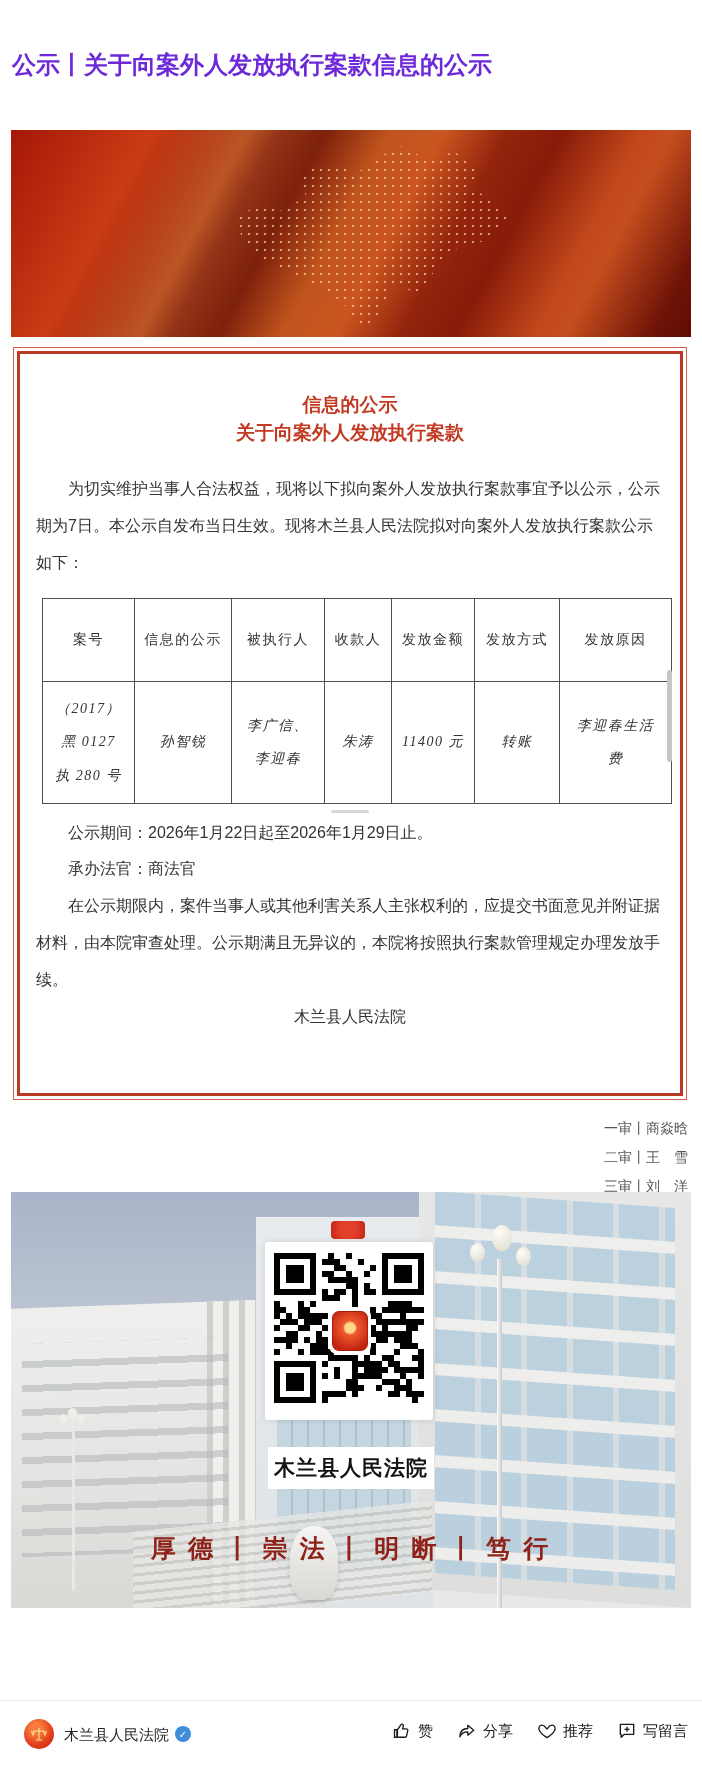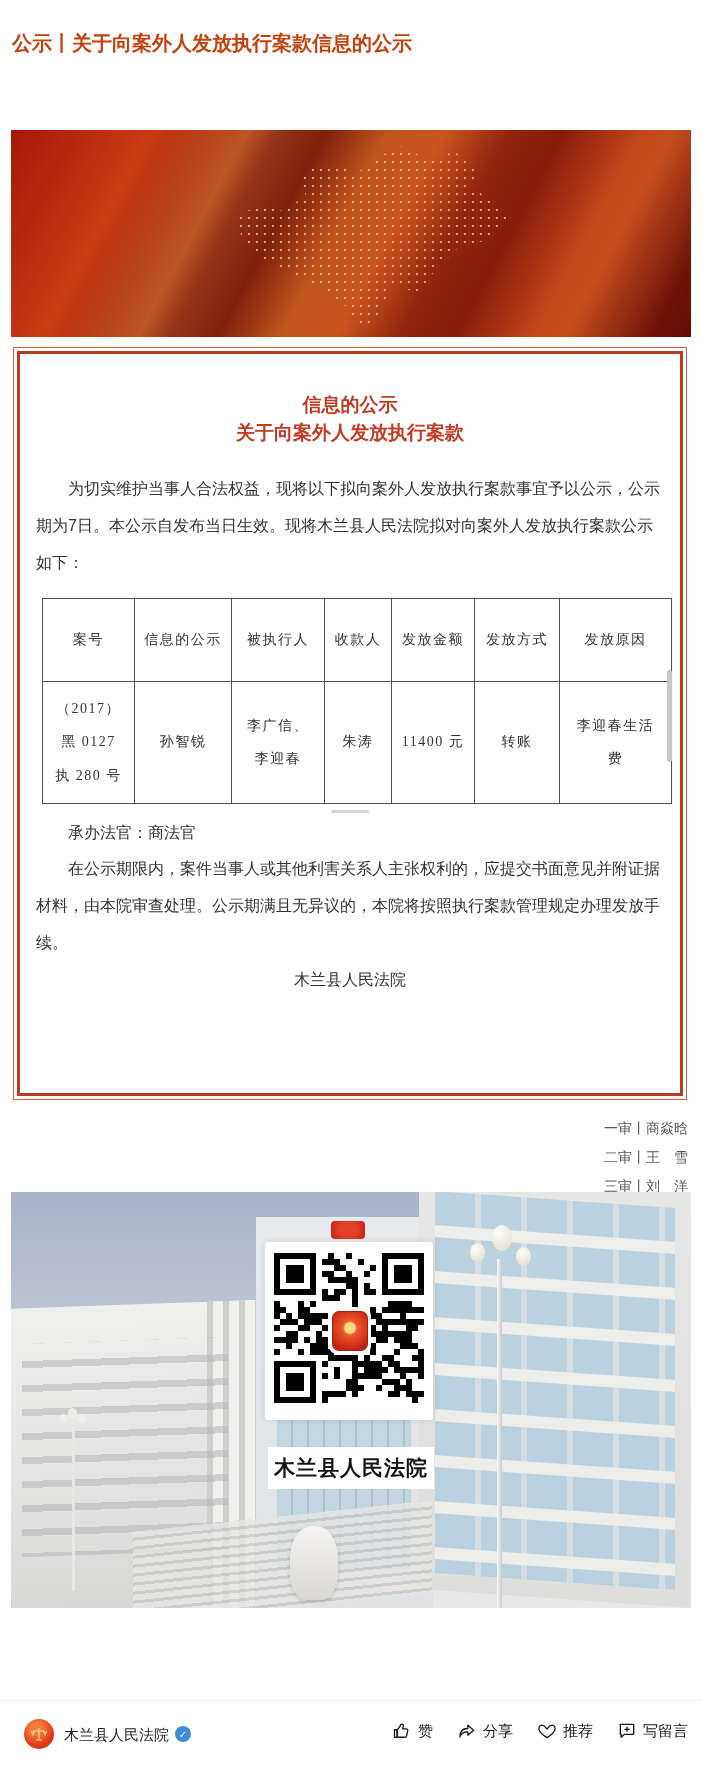--- a/index.html
+++ b/index.html
@@ -1,21 +1,21 @@
 <!DOCTYPE html>
 <html><head>
 <meta charset="utf-8">
 <style>
   html,body{margin:0;padding:0;background:#fff;}
   .page{position:relative;width:702px;height:1767px;background:#fff;overflow:hidden;
         font-family:"Liberation Sans","DejaVu Sans",sans-serif;}
 
   
-  .art-title{position:absolute;left:12px;top:16px;width:678px;font-size:20px;line-height:1.4;
-             font-weight:bold;color:#c2410c;}
+  .art-title{position:absolute;left:12px;top:32px;width:678px;font-size:24px;line-height:1.4;
+             font-weight:bold;color:#6d28d9;}
   .byline{position:absolute;left:12px;top:80px;width:678px;font-size:15px;color:#a8a8a8;}
   .byline .acct{color:#576b95;margin-right:12px;cursor:pointer;}
   .byline .loc{margin-left:10px;}
 
   
   .banner{position:absolute;left:11px;top:130px;width:680px;height:207px;overflow:hidden;
           background:
             linear-gradient(118deg,#a61708 0%,#c93c14 18%,#7c1105 34%,#d2581e 48%,#8f1506 63%,#c23a14 80%,#6f0f05 100%);}
   .banner .sheen{position:absolute;inset:0;
           background:
@@ -34,21 +34,21 @@
   .n-title.second{margin-top:20px;}
   .n-par{font-size:16px;color:#333;line-height:2.3;text-indent:2em;margin:26px 0 0 0;}
   .n-par.tight{margin:0;}
   .n-sign{font-size:16px;color:#333;line-height:2.3;text-align:center;margin:0;}
 
   table.notice-table{border-collapse:collapse;table-layout:fixed;width:629px;margin:16px auto 0 6px;
                      font-family:"Liberation Serif","DejaVu Serif",serif;color:#333;}
   .notice-table th,.notice-table td{border:1px solid #4f4f4f;text-align:center;vertical-align:middle;
                      font-size:14px;font-weight:normal;white-space:pre-line;letter-spacing:1.5px;padding:0 2px;}
   .notice-table thead tr{height:83px;}
-  .notice-table tbody tr{height:122px;}
+  .notice-table tbody tr{height:122px;font-style:italic;}
   .notice-table tbody td{line-height:2.4;}
   .v-scroll-thumb{position:absolute;right:8px;top:316px;width:5px;height:92px;background:#c7c7c7;border-radius:3px;}
   .h-scroll-thumb{width:38px;height:3px;background:#d6d6d6;border-radius:2px;margin:6px auto 2px auto;}
 
   
   .credits{position:absolute;right:14px;top:1114px;text-align:right;font-size:14px;color:#565656;line-height:29px;}
 
   
   .poster{position:absolute;left:11px;top:1192px;width:680px;height:416px;overflow:hidden;
           background:linear-gradient(180deg,#a9b4ca 0%,#bfc7d2 35%,#dcdee1 70%,#e9e9e8 100%);}
@@ -170,20 +170,21 @@
             <td>11400 元</td>
             <td>转账</td>
             <td>李迎春生活
 费</td>
           </tr>
         </tbody>
       </table>
       <div class="v-scroll-thumb"></div>
       <div class="h-scroll-thumb"></div>
 
+      <p class="n-par tight">公示期间：2026年1月22日起至2026年1月29日止。</p>
       <p class="n-par tight">承办法官：商法官</p>
       <p class="n-par tight">在公示期限内，案件当事人或其他利害关系人主张权利的，应提交书面意见并附证据材料，由本院审查处理。公示期满且无异议的，本院将按照执行案款管理规定办理发放手续。</p>
       <p class="n-sign">木兰县人民法院</p>
     </div>
   </div>
 
   <div class="credits">
     <div>一审丨商焱晗</div>
     <div>二审丨王　雪</div>
     <div>三审丨刘　洋</div>
@@ -412,20 +413,21 @@
           <div class="qr-cell" style="left: 120px; top: 12px; width: 18px; height: 18px; background: rgb(0, 0, 0);"></div>
           <div class="qr-cell" style="left: 0px; top: 108px; width: 42px; height: 42px; background: rgb(0, 0, 0);"></div>
           <div class="qr-cell" style="left: 6px; top: 114px; width: 30px; height: 30px; background: rgb(255, 255, 255);"></div>
           <div class="qr-cell" style="left: 12px; top: 120px; width: 18px; height: 18px; background: rgb(0, 0, 0);"></div>
         </div>
       <div class="qr-logo">
           <div class="emb"></div>
         </div>
     </div>
     <div class="court-label">木兰县人民法院</div>
+    <div class="motto">厚 德 丨 崇 法 丨 明 断 丨 笃 行</div>
   </div>
 
   <div class="footer-divider"></div>
   <div class="footer">
     <div class="f-avatar">
       <svg width="18" height="18" viewBox="0 0 18 18">
         <g stroke="#ffd98a" stroke-width="1.2" fill="none">
           <line x1="9" y1="3" x2="9" y2="14"></line>
             <line x1="3" y1="6" x2="15" y2="6"></line>
           <path d="M1.5 6 L3 10 L4.5 6"></path>

